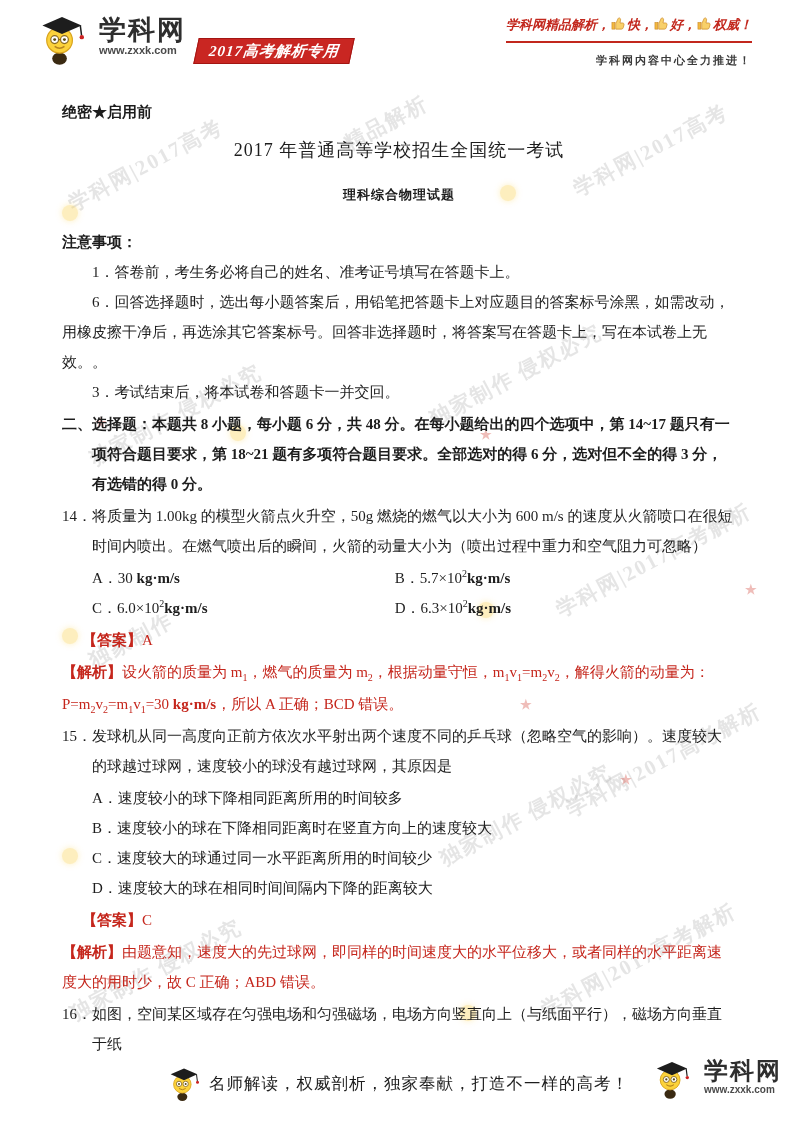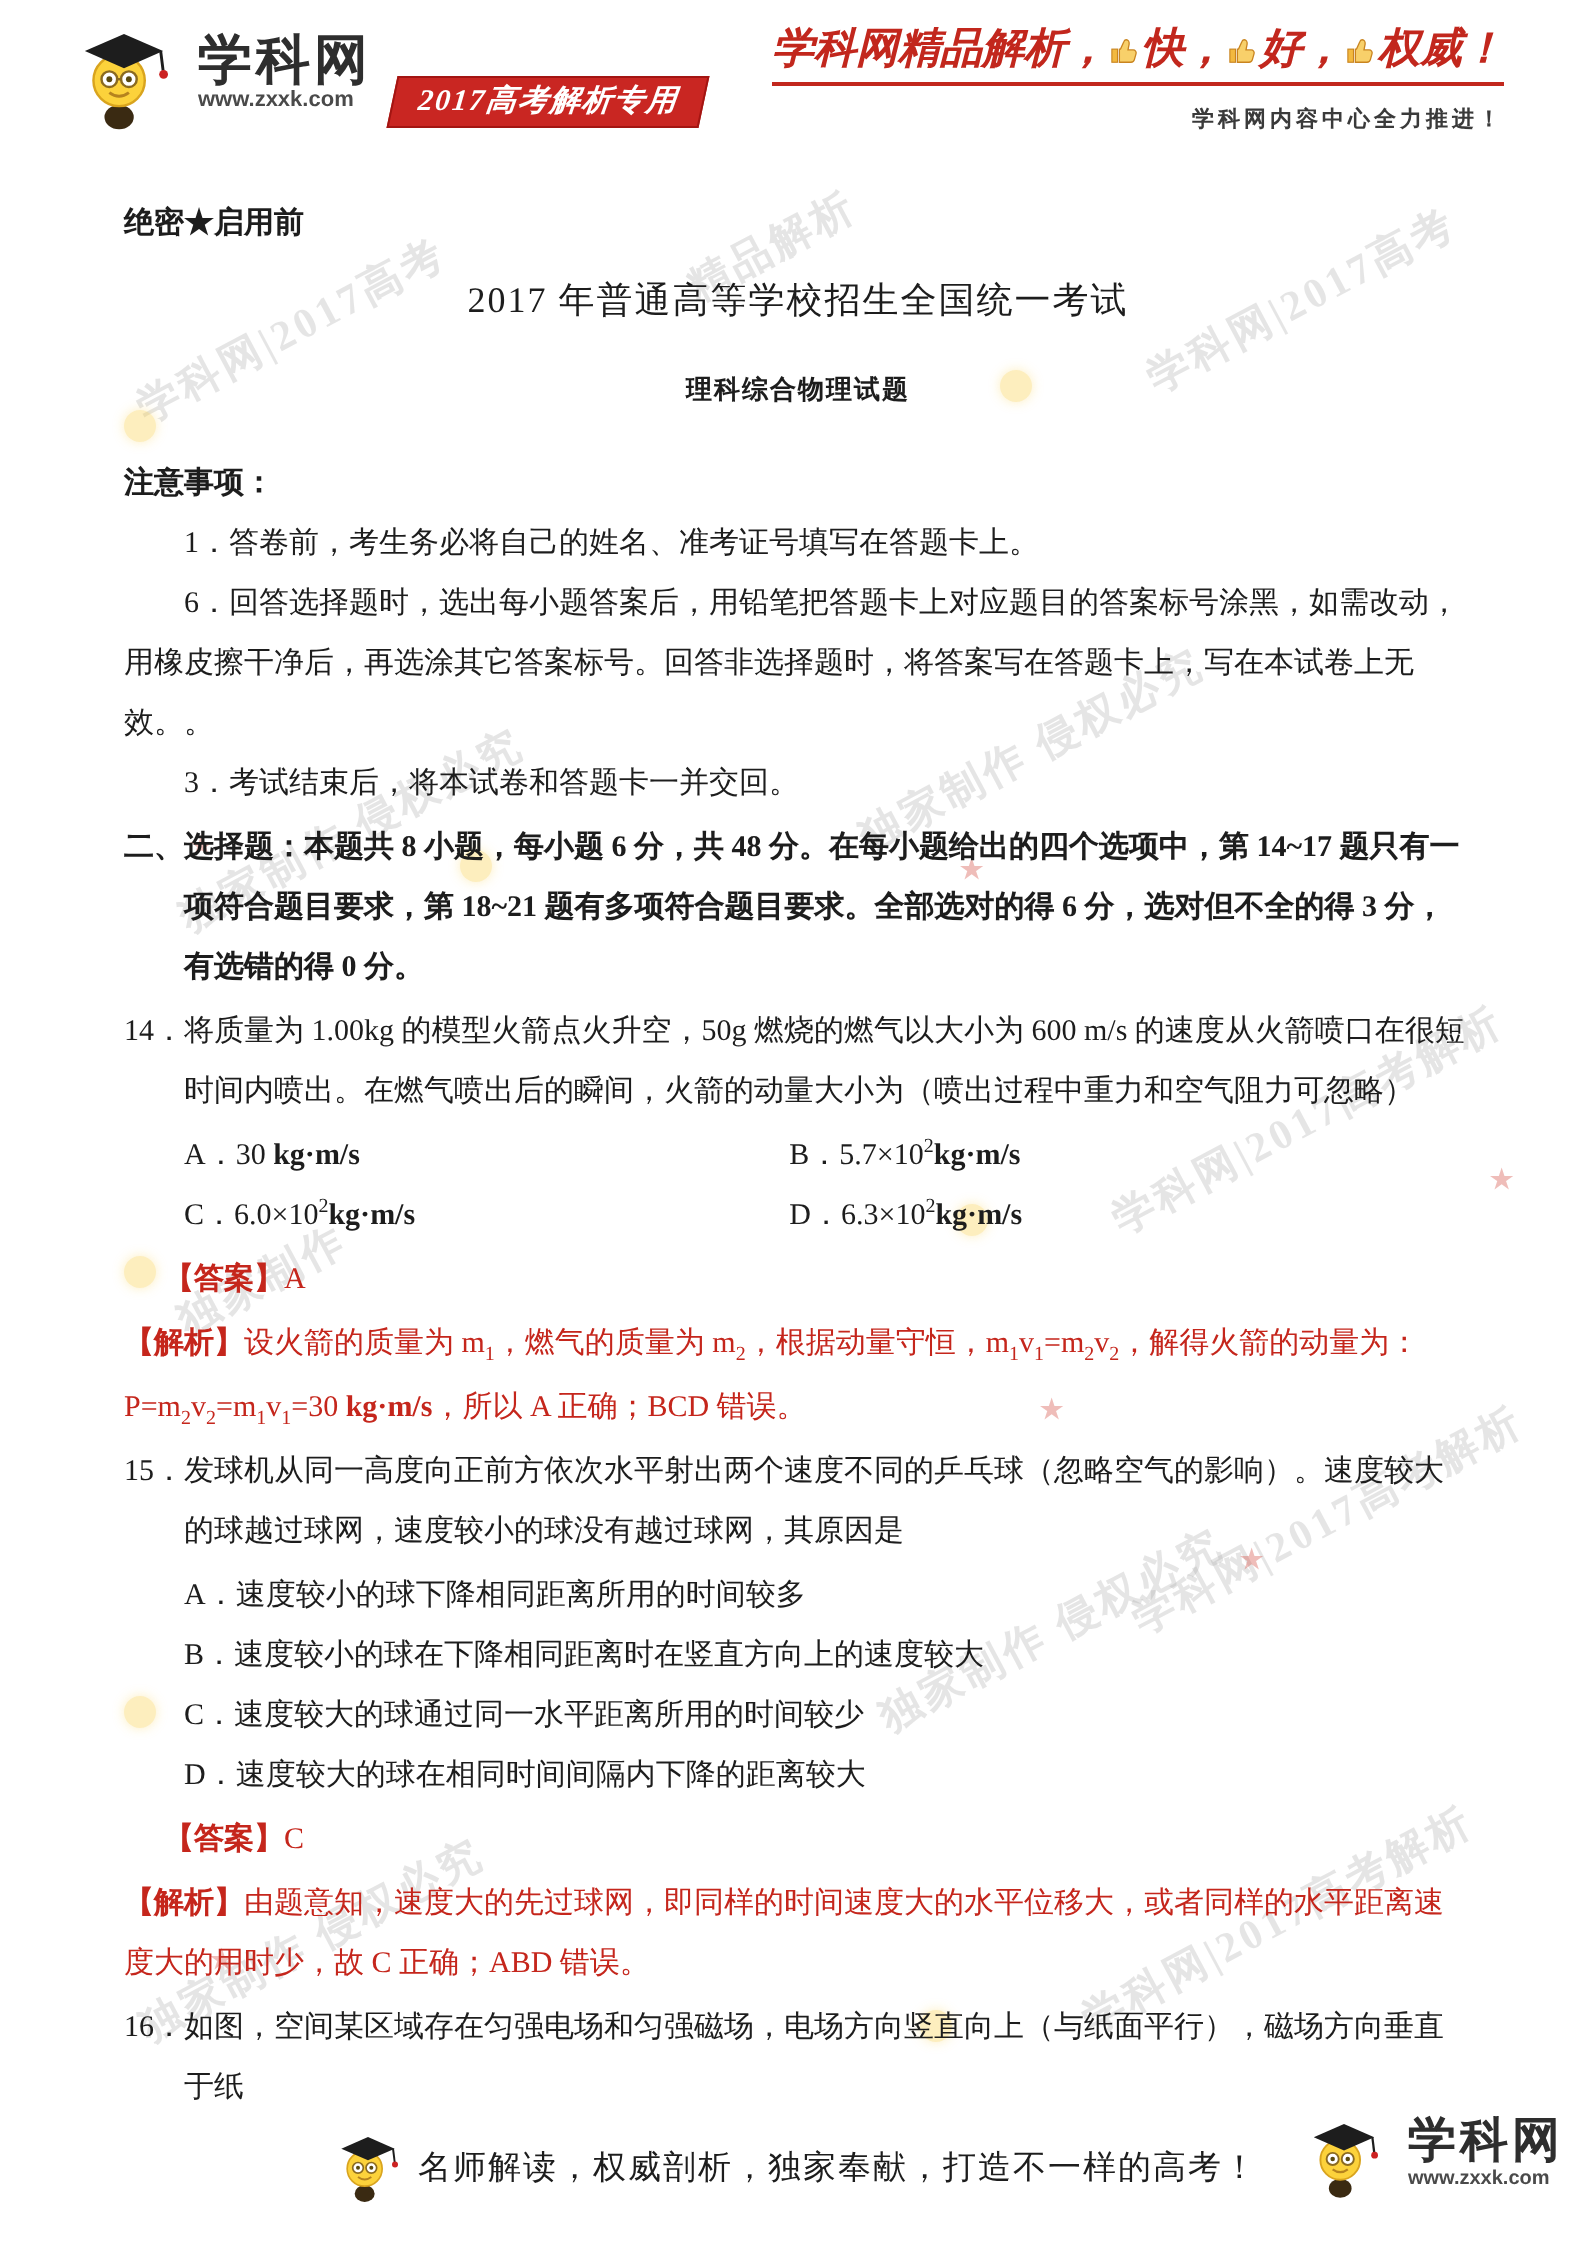--- a/index.html
+++ b/index.html
@@ -26,21 +26,21 @@
   .m-sm { width:30px; height:37px; }
   .brand-stack { margin-left:15px; margin-top:4px; }
   .brand-name { font-family:"Liberation Sans","DejaVu Sans",sans-serif; font-weight:bold;
                 font-size:27px; line-height:28px; color:#2e2e2e; letter-spacing:2px; }
   .brand-url { font-family:"Liberation Sans",sans-serif; font-size:11px; line-height:13px; color:#4a4a4a; font-weight:bold; }
   .badge { margin:26px 0 0 10px; background:#c92622; color:#fff; font-weight:bold;
            font-size:15px; line-height:24px; padding:0 12px; transform:skewX(-12deg);
            border:1px solid #a31512; white-space:nowrap; }
   .badge > span { display:inline-block; transform:skewX(6deg); font-style:italic; letter-spacing:1px; }
   .slogan { text-align:right; font-family:"Liberation Sans",sans-serif; }
-  .slogan-1 { color:#c2271d; font-weight:bold; font-style:italic; font-size:21px; line-height:26px;
+  .slogan-1 { color:#c2271d; font-weight:bold; font-style:italic; font-size:13px; line-height:26px;
               border-bottom:2px solid #c2271d; padding-bottom:3px; white-space:nowrap; }
   .slogan-1 .thumb { width:15px; height:15px; vertical-align:-2px; margin:0 1px; }
   .slogan-2 { color:#3a3a3a; font-weight:bold; font-size:11px; line-height:26px; margin-top:4px; letter-spacing:2px; }
   
   .main { padding:0 58px 0 62px; }
   .secret { margin-top:24px; font-weight:bold; }
   .title { text-align:center; font-size:18px; font-weight:normal; margin-top:8px; letter-spacing:1px; }
   .subtitle { text-align:center; font-size:13px; font-weight:bold; margin-top:15px; letter-spacing:1px; }
   .notice-head { margin-top:17px; font-weight:bold; }
   .notice-item { text-indent:2em; }

